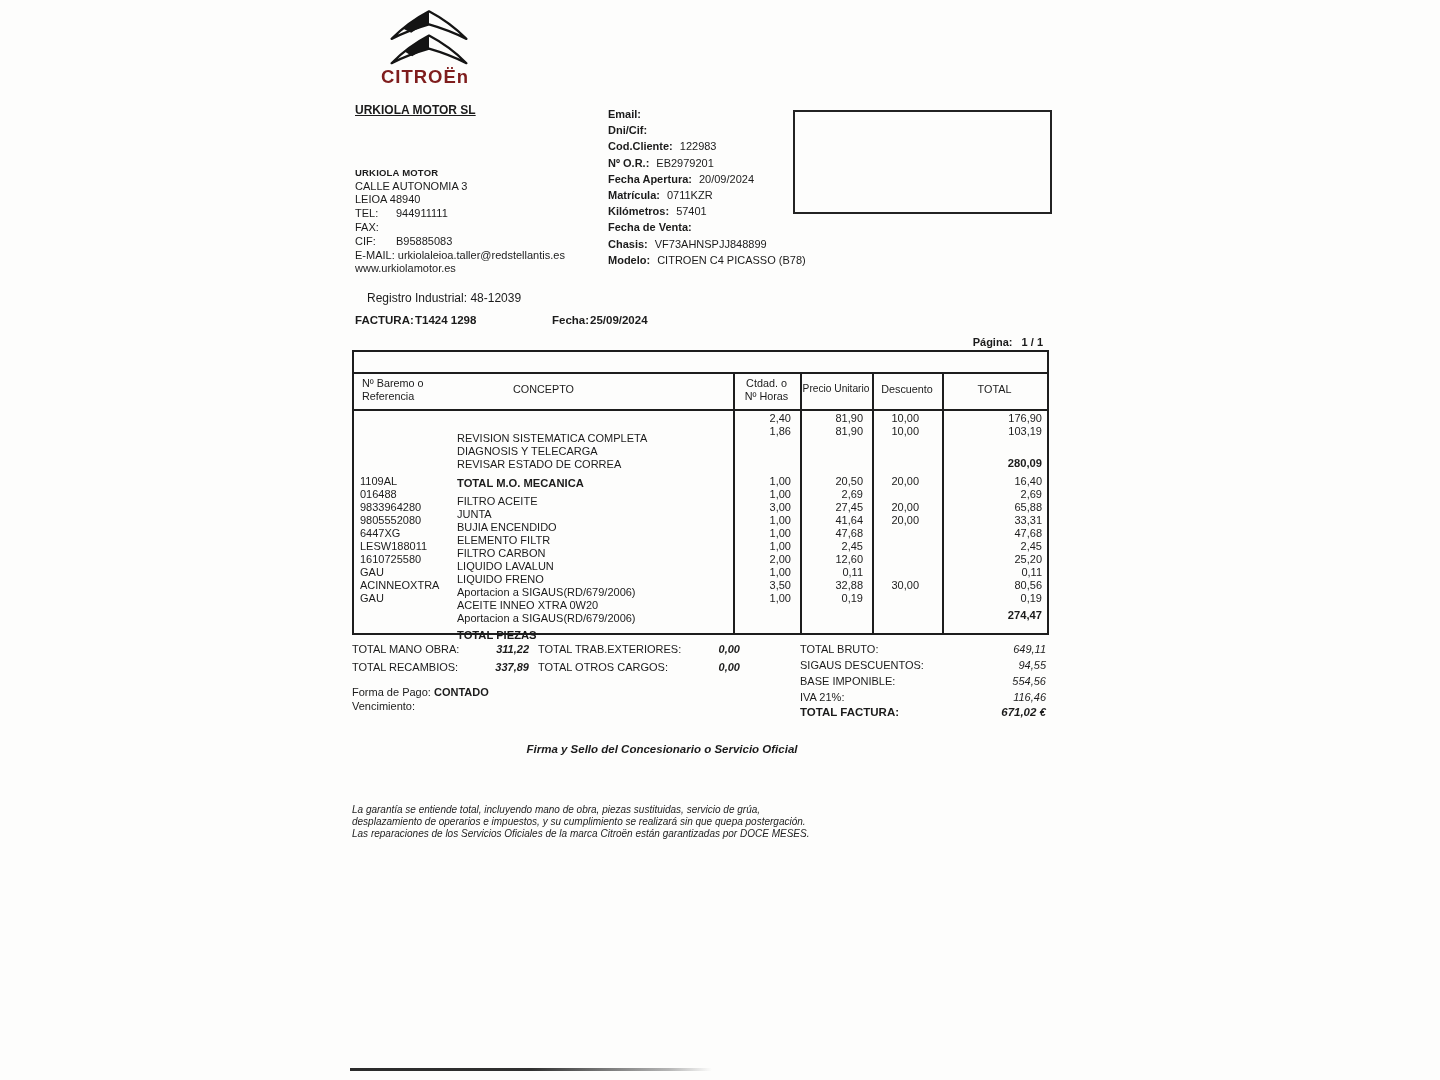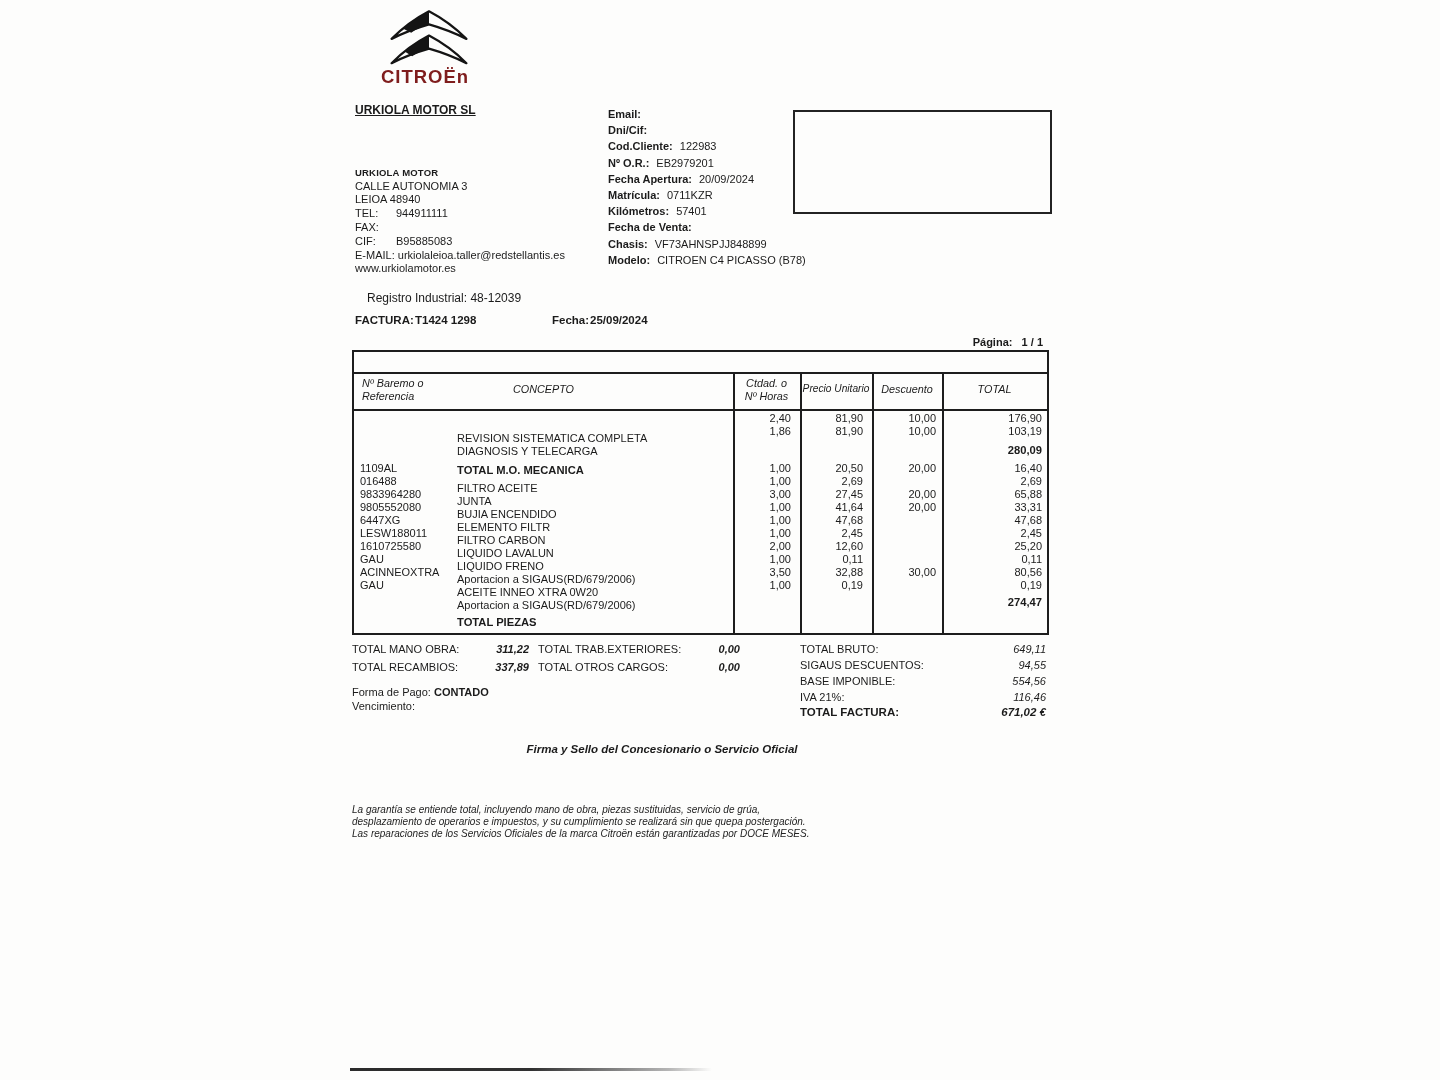--- a/index.html
+++ b/index.html
@@ -25,29 +25,29 @@
   .stamp-box{left:793px;top:110px;width:255px;height:100px;border:2px solid #232323;}
 
   .registro{left:355px;top:291px;font-size:12px;margin-left:12px;}
   .factline{left:355px;top:314px;font-size:11.5px;font-weight:bold;}
   .pagline{left:900px;top:336px;width:143px;text-align:right;font-size:11px;font-weight:bold;}
 
   
   .itable{left:352px;top:350px;width:697px;height:285px;border:2px solid #1d1d1d;box-sizing:border-box;}
   .hline{position:absolute;left:0;right:0;height:2px;background:#1d1d1d;}
   .vline{position:absolute;width:1.5px;background:#1d1d1d;bottom:0;top:20px;}
-  .hcell{position:absolute;font-style:italic;font-size:10.8px;line-height:12.5px;}
+  .hcell{position:absolute;font-size:10.8px;line-height:12.5px;}
   .tbody{position:absolute;left:0;right:0;top:60px;}
   .trow{display:flex;height:13px;font-size:11px;line-height:13px;white-space:nowrap;}
   .trow-tot{display:flex;height:16px;font-size:11.2px;line-height:16px;font-weight:bold;}
   .c-ref{width:103px;padding-left:6px;box-sizing:border-box;}
   .c-con{width:276px;box-sizing:border-box;margin-top:20px;}
   .c-qty{width:67px;text-align:right;padding-right:9px;box-sizing:border-box;}
   .c-pri{width:72px;text-align:right;padding-right:9px;box-sizing:border-box;}
-  .c-dis{width:70px;text-align:right;padding-right:6px;box-sizing:border-box;}
+  .c-dis{width:70px;text-align:right;padding-right:23px;box-sizing:border-box;}
   .c-tot{width:105px;text-align:right;padding-right:5px;box-sizing:border-box;}
 
   
   .tlab{font-size:11px;}
   .tval{font-size:11px;}
   .sign{left:352px;top:743px;width:620px;text-align:center;font-size:11.5px;font-weight:bold;font-style:italic;}
   .warranty{left:352px;top:804px;font-size:10px;line-height:11.8px;font-style:italic;color:#222;}
   .reginfo{left:352px;top:852px;font-size:8.8px;font-style:italic;color:#2a2a2a;letter-spacing:.1px;}
   .scanline{left:350px;top:1068px;width:362px;height:3px;
     background:linear-gradient(to right,#2b2b2b 0%,#303030 50%,#777 70%,#b5b5b5 88%,rgba(200,200,200,0) 100%);}
@@ -143,20 +143,28 @@
           <span class="c-tot">176,90</span>
         </div>
       <div class="trow">
           <span class="c-ref"></span>
           <span class="c-con">DIAGNOSIS Y TELECARGA</span>
           <span class="c-qty">1,86</span>
           <span class="c-pri">81,90</span>
           <span class="c-dis">10,00</span>
           <span class="c-tot">103,19</span>
         </div>
+      <div class="trow">
+          <span class="c-ref"></span>
+          <span class="c-con">REVISAR ESTADO DE CORREA</span>
+          <span class="c-qty"></span>
+          <span class="c-pri"></span>
+          <span class="c-dis"></span>
+          <span class="c-tot"></span>
+        </div>
 
       <div class="trow-tot" style="margin-top:4px">
           <span class="c-ref"></span>
           <span class="c-con">TOTAL M.O. MECANICA</span>
           <span class="c-qty"></span>
           <span class="c-pri"></span>
           <span class="c-dis"></span>
           <span class="c-tot">280,09</span>
         </div>
 

